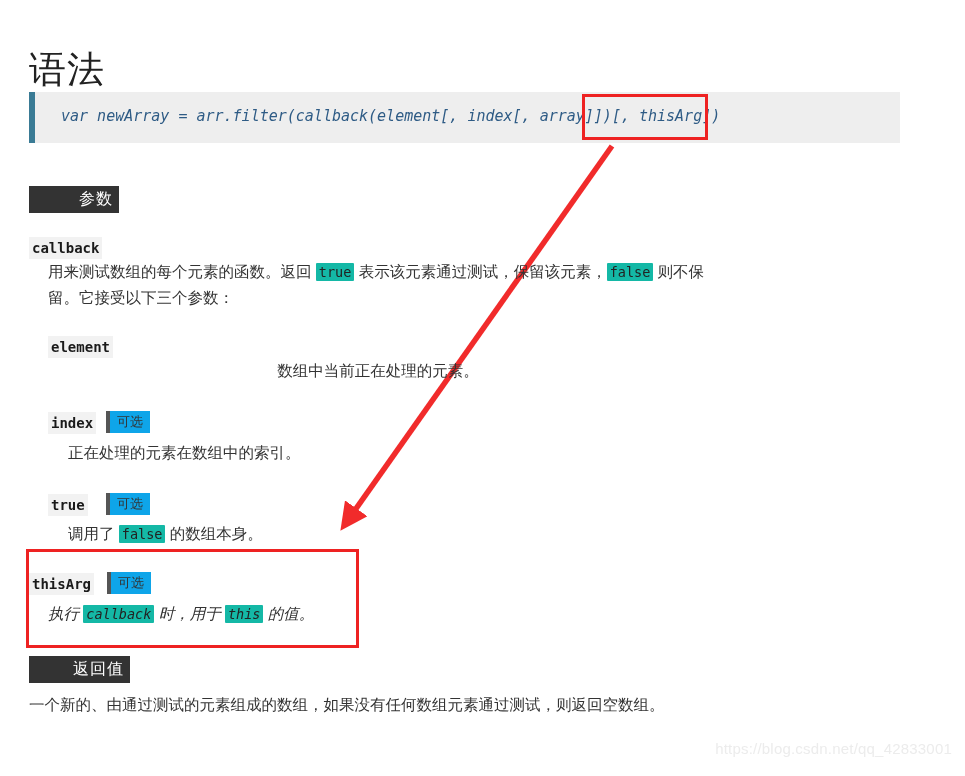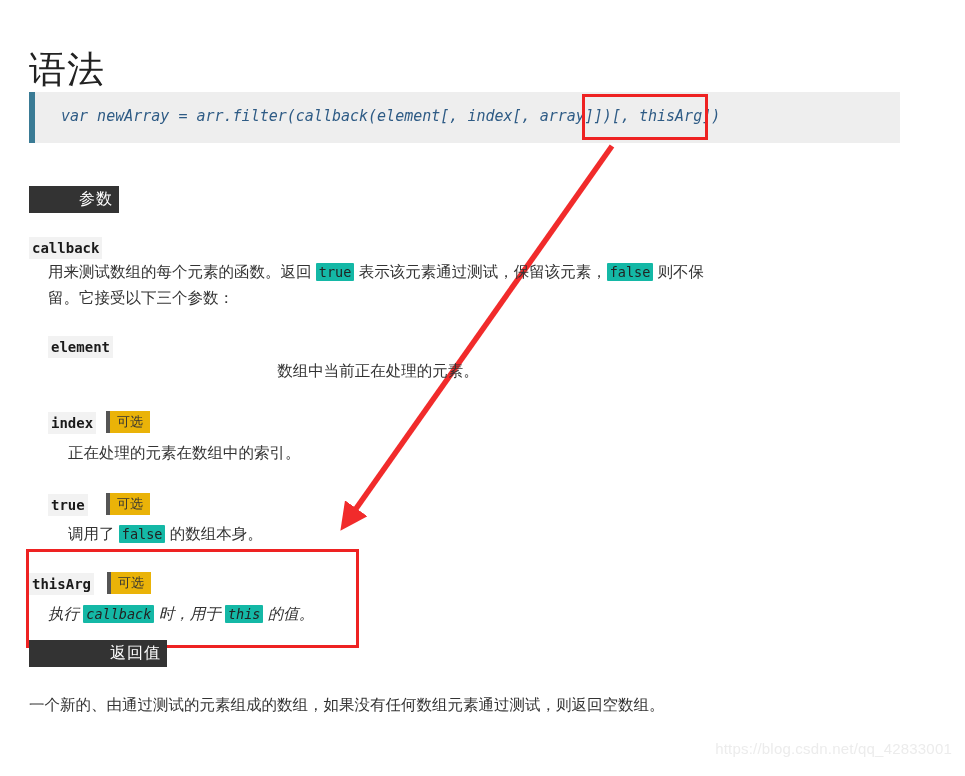--- a/index.html
+++ b/index.html
@@ -69,22 +69,22 @@
     letter-spacing: 1px;
   }
   .heading-params {
     left: 29px;
     top: 186px;
     width: 90px;
     height: 27px;
   }
   .heading-return {
     left: 29px;
-    top: 640px;
-    width: 138px;
+    top: 656px;
+    width: 101px;
     height: 27px;
     text-align: right;
   }
 
   
   .term {
     position: absolute;
     font-family: "DejaVu Sans Mono", "Liberation Mono", monospace;
     font-size: 14px;
     font-weight: bold;
@@ -105,21 +105,21 @@
     font-size: 13.5px;
     background: #14b8a6;
     color: #222222;
     padding: 1px 3px;
     border-radius: 1px;
   }
 
   
   .badge-optional {
     position: absolute;
-    background: #eab308;
+    background: #0ea5e9;
     border-left: 4px solid #555555;
     font-size: 13px;
     line-height: 22px;
     color: #333333;
     padding: 0 7px 0 7px;
     height: 22px;
     box-sizing: border-box;
   }
 
   

